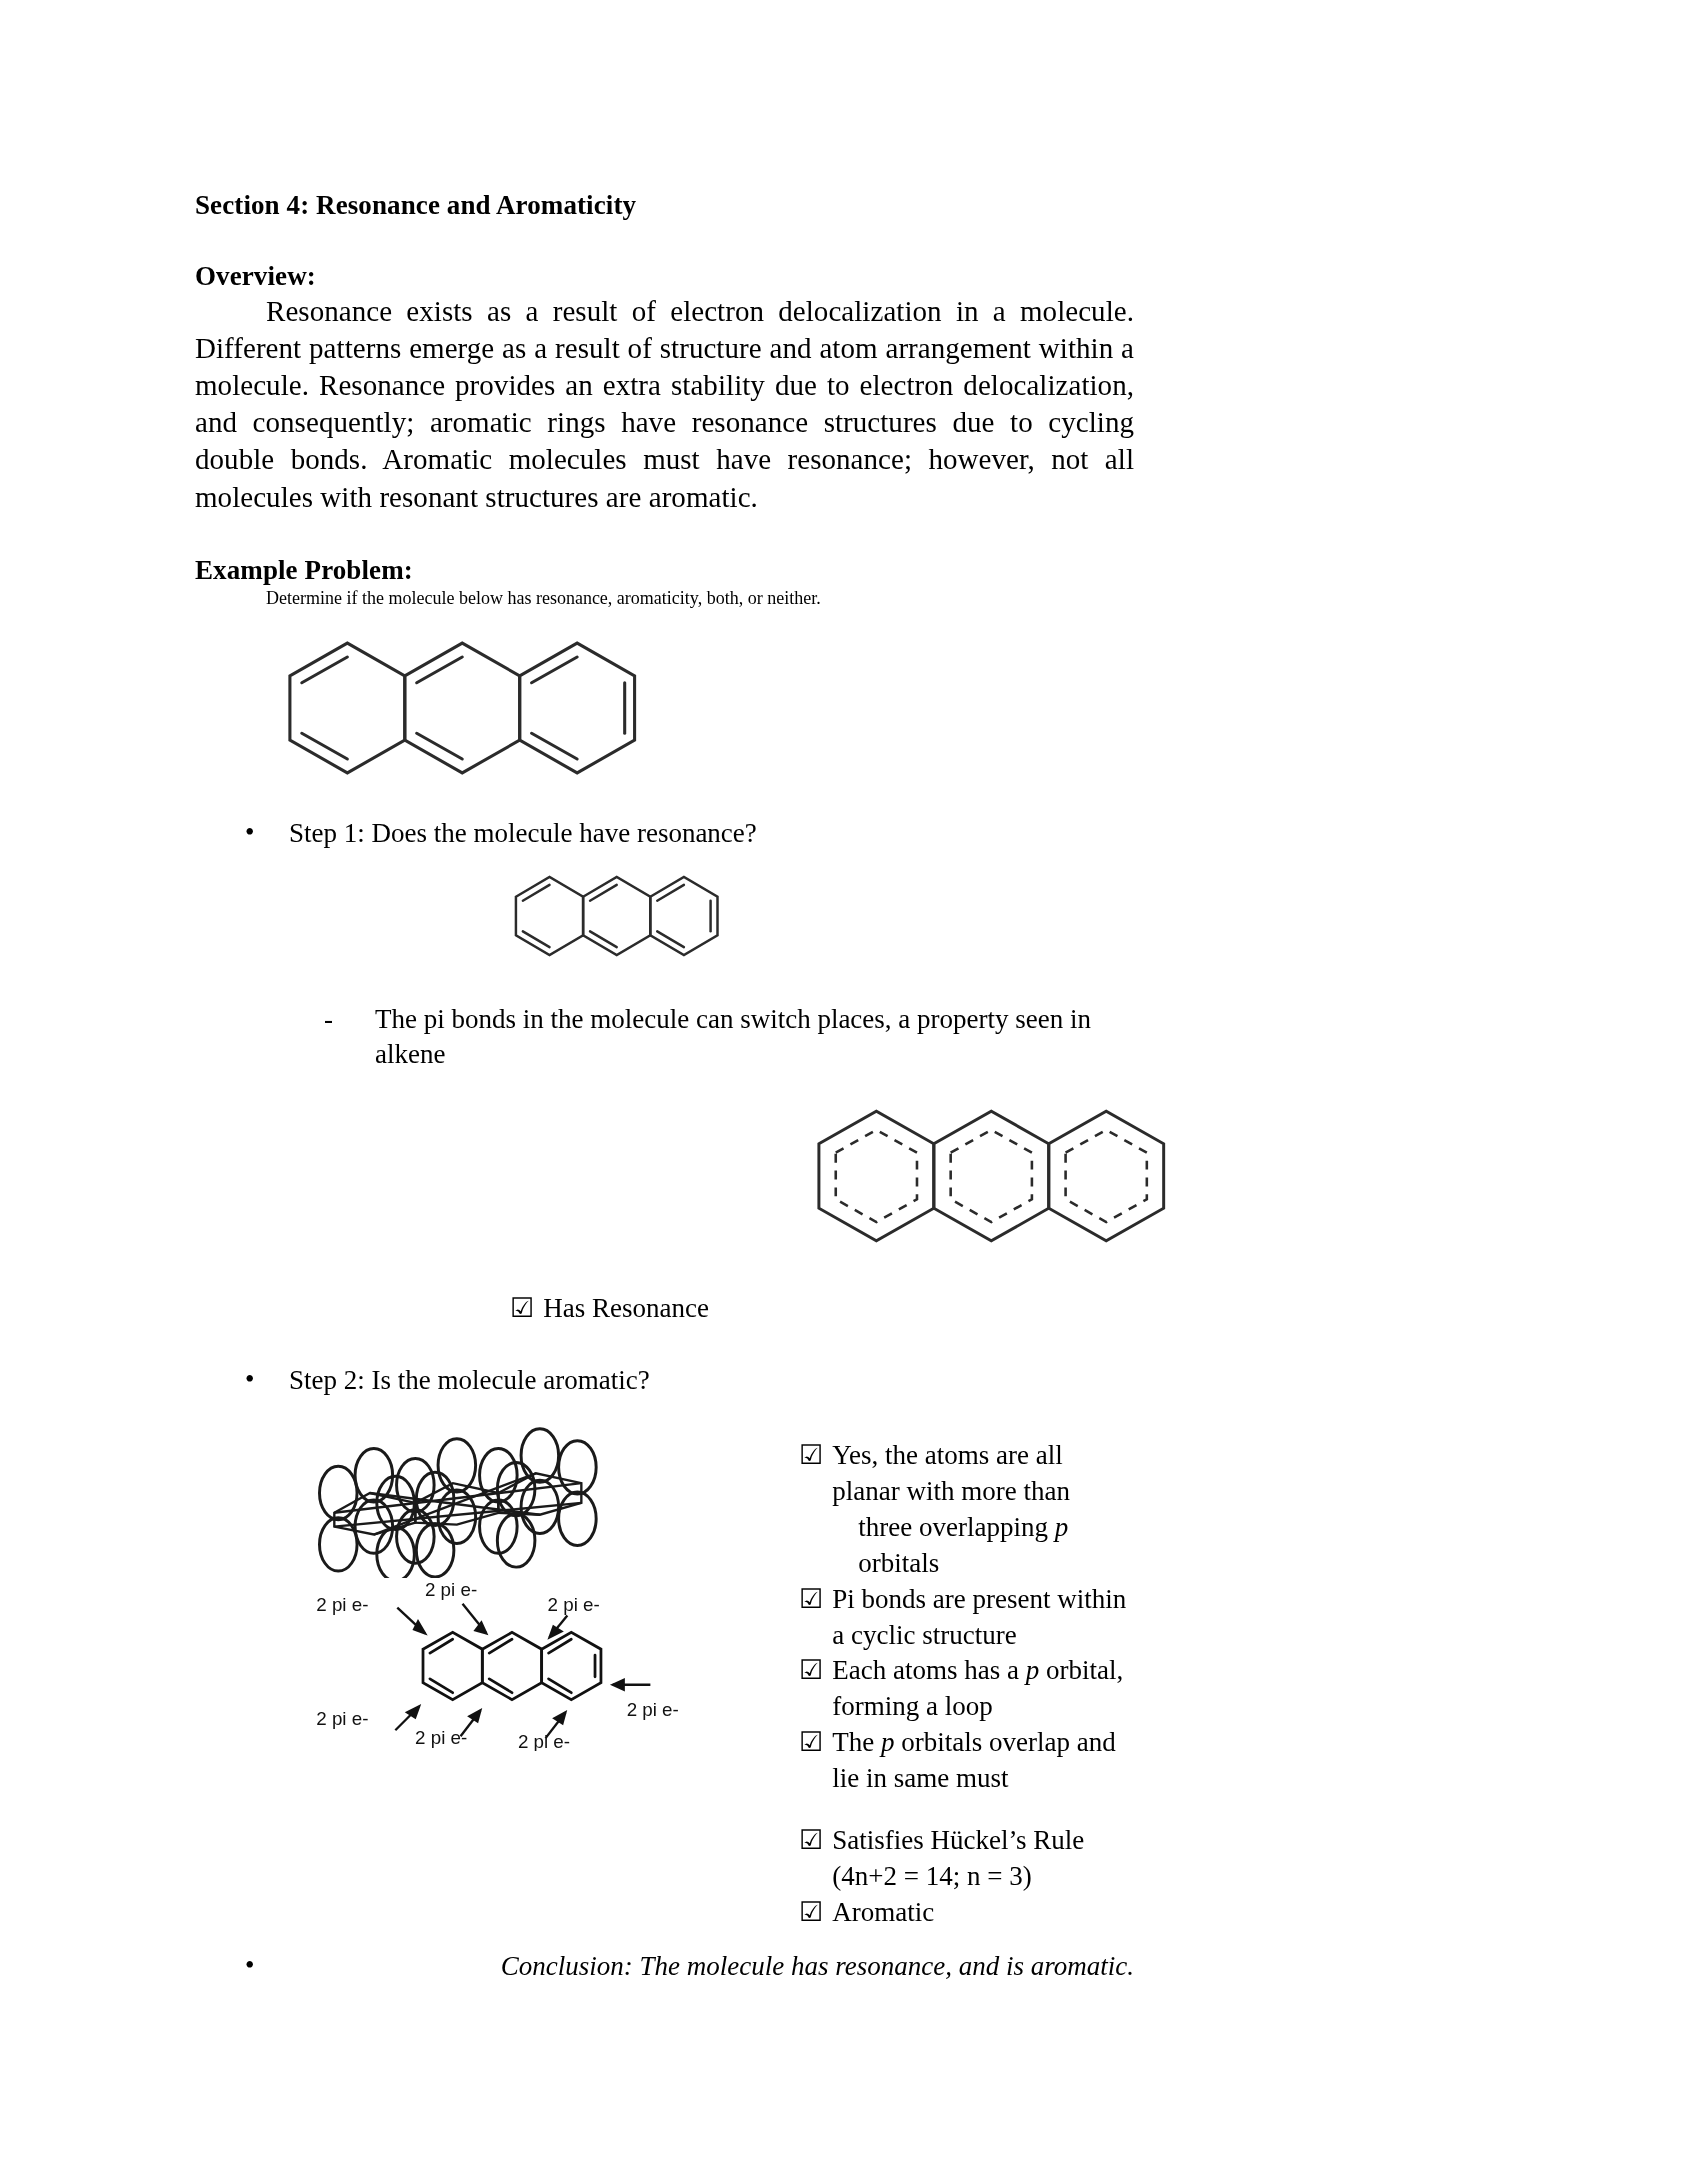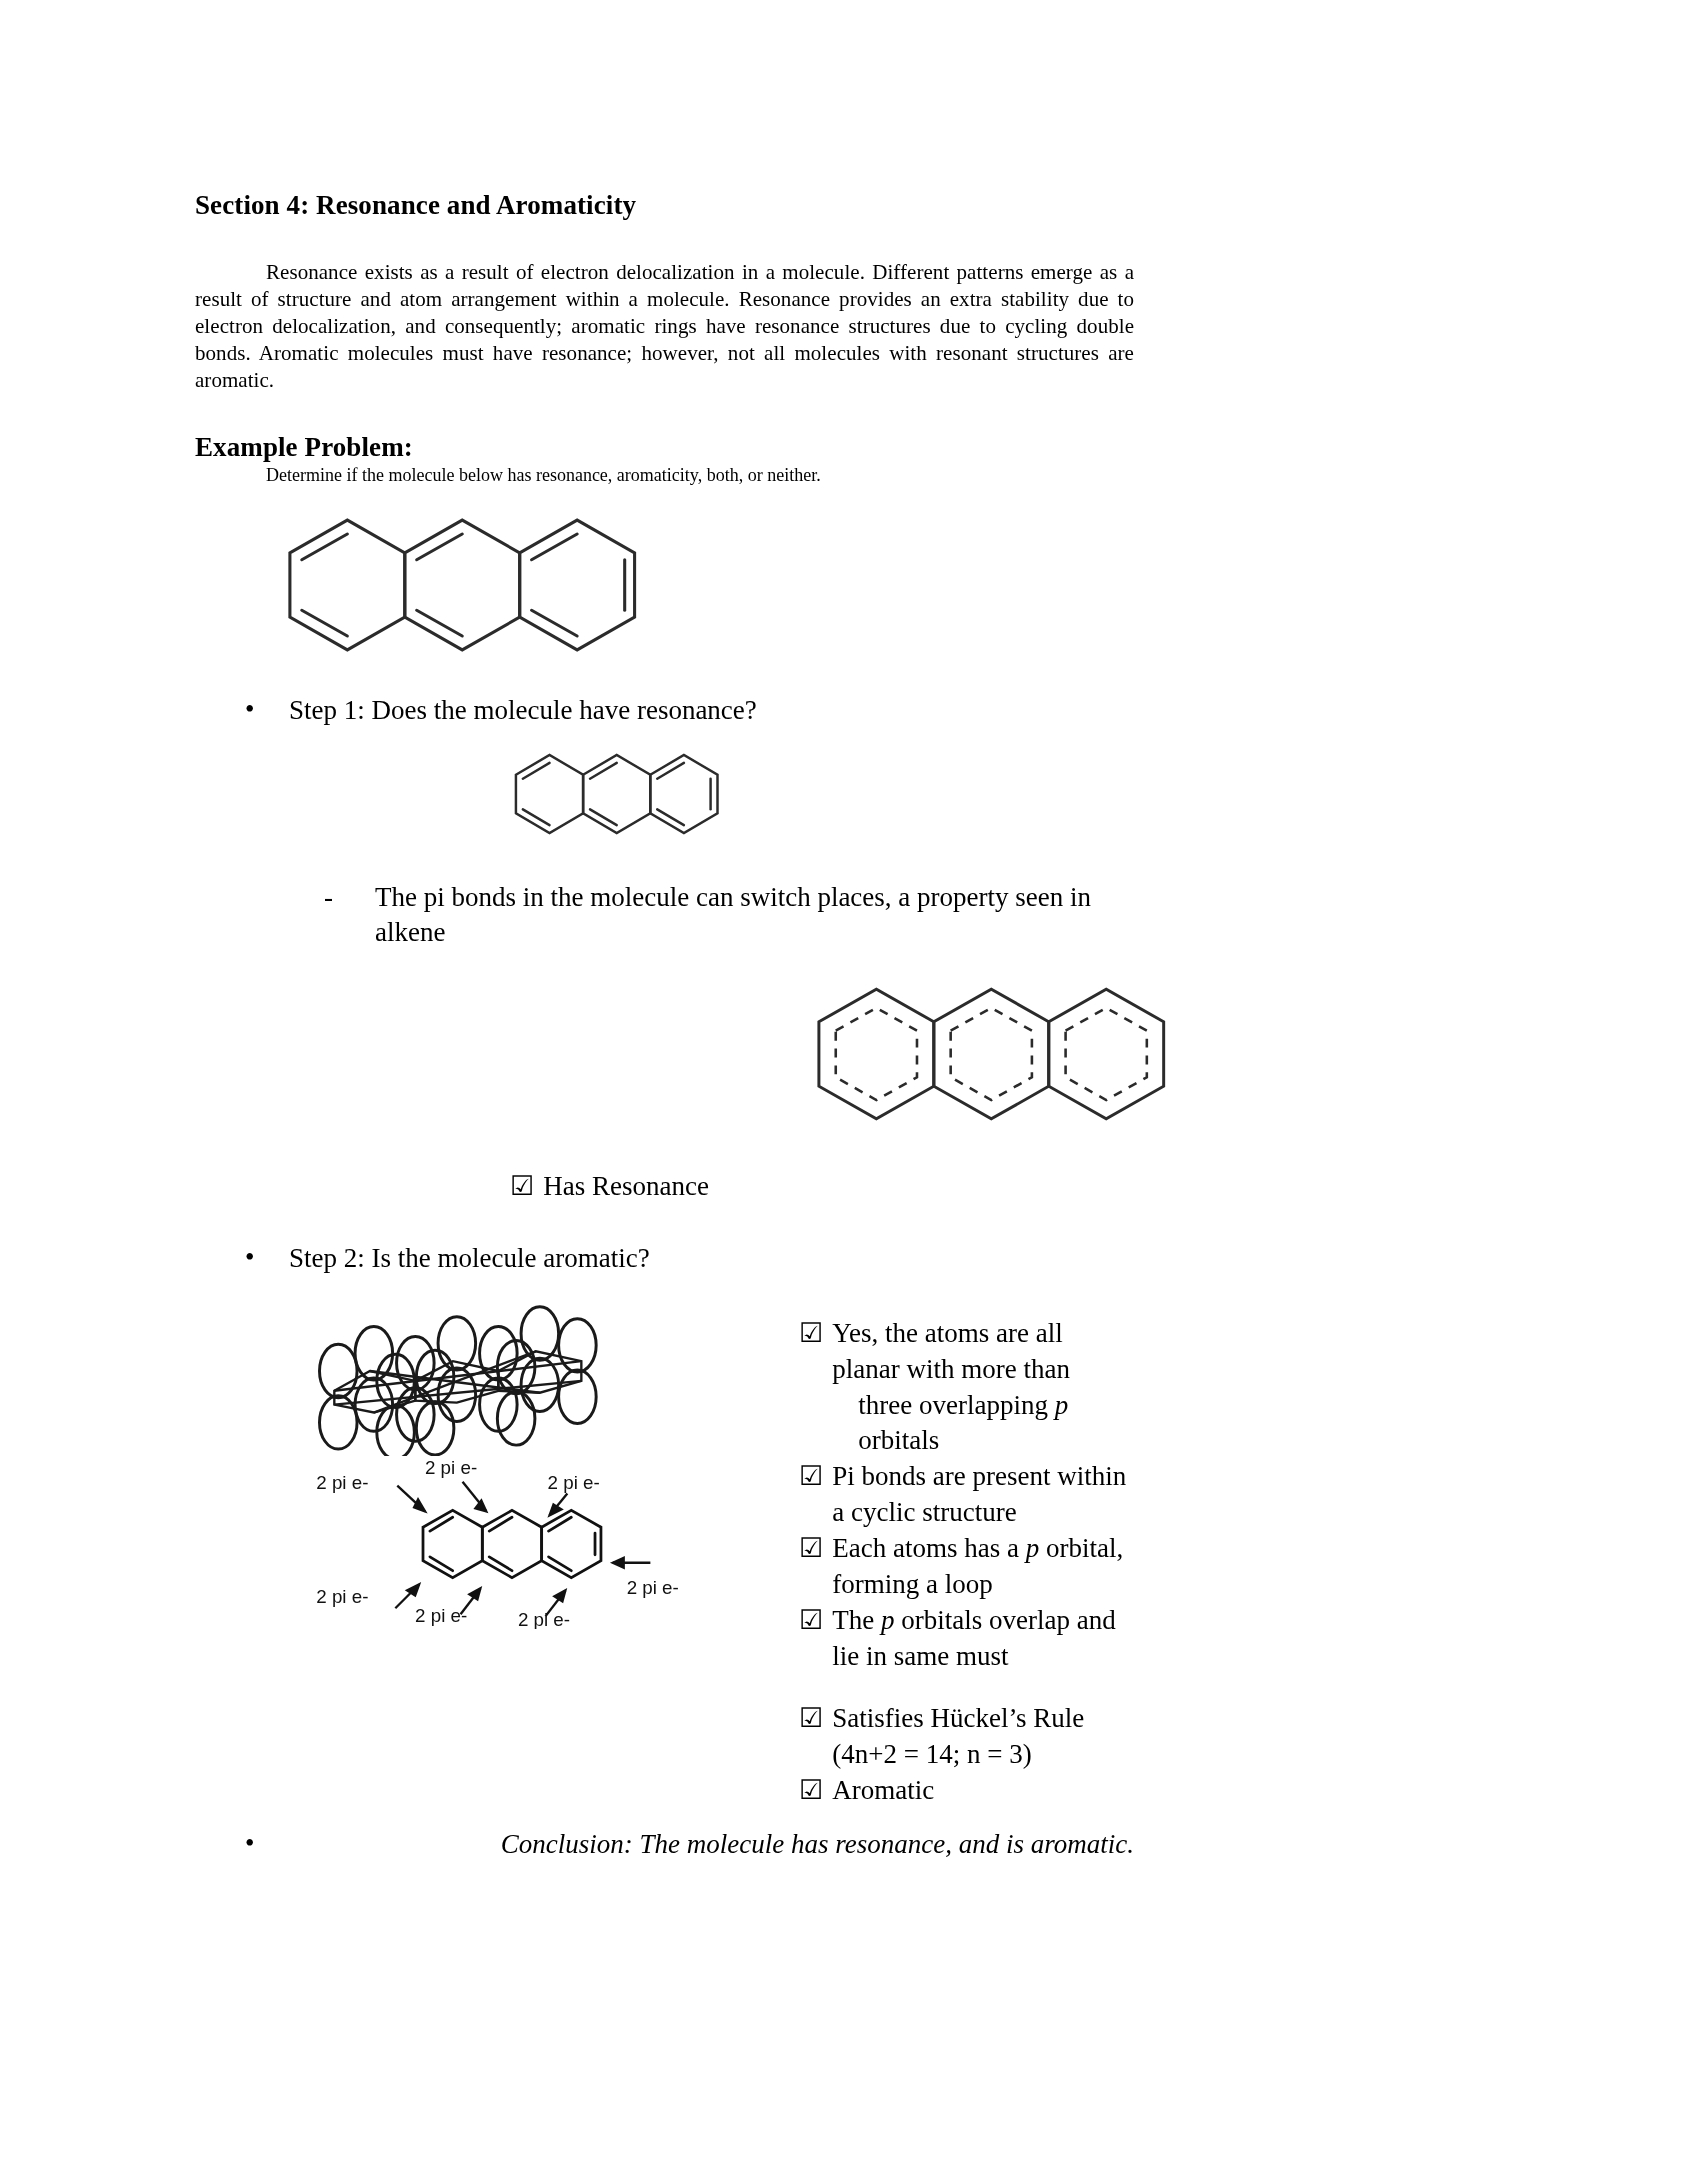--- a/index.html
+++ b/index.html
@@ -26,21 +26,21 @@
   .h-bold {
     font-weight: bold;
     font-size: 27px;
     line-height: 1.26;
     letter-spacing: 0.1px;
   }
   .spacer-line {
     height: 37px;
   }
   .body-par {
-    font-size: 21px;
+    font-size: 29px;
     line-height: 1.28;
     text-align: justify;
     text-justify: inter-word;
     margin: 0;
     letter-spacing: 0.05px;
   }
   .body-par .indent {
     display: inline-block;
     width: 71px;
   }
@@ -143,20 +143,21 @@
   .conc { font-style: italic; text-align: right; }
 </style>
 </head>
 <body>
 
 <div class="page">
 
   <div class="h-bold">Section 4:  Resonance and Aromaticity</div>
   <div class="spacer-line"></div>
 
+  <div class="h-bold">Overview:</div>
   <p class="body-par"><span class="indent"></span><span>Resonance exists as a result of electron delocalization in a molecule.  Different patterns emerge as a result of structure and atom arrangement within a molecule.  Resonance provides an extra stability due to electron delocalization, and consequently; aromatic rings have resonance structures due to cycling double bonds.  Aromatic molecules must have resonance; however, not all molecules with resonant structures are aromatic.</span></p>
 
   <div class="spacer-line"></div>
 
   <div class="h-bold">Example Problem:</div>
   <p class="subtext indent-1">Determine if the molecule below has resonance, aromaticity, both, or neither.</p>
 
   <div class="fig fig-main">
     <svg width="416" height="144" viewBox="0 0 420 145" aria-hidden="true">
       <g fill="none" stroke="#2b2b2b" stroke-width="3.1" stroke-linecap="round">

